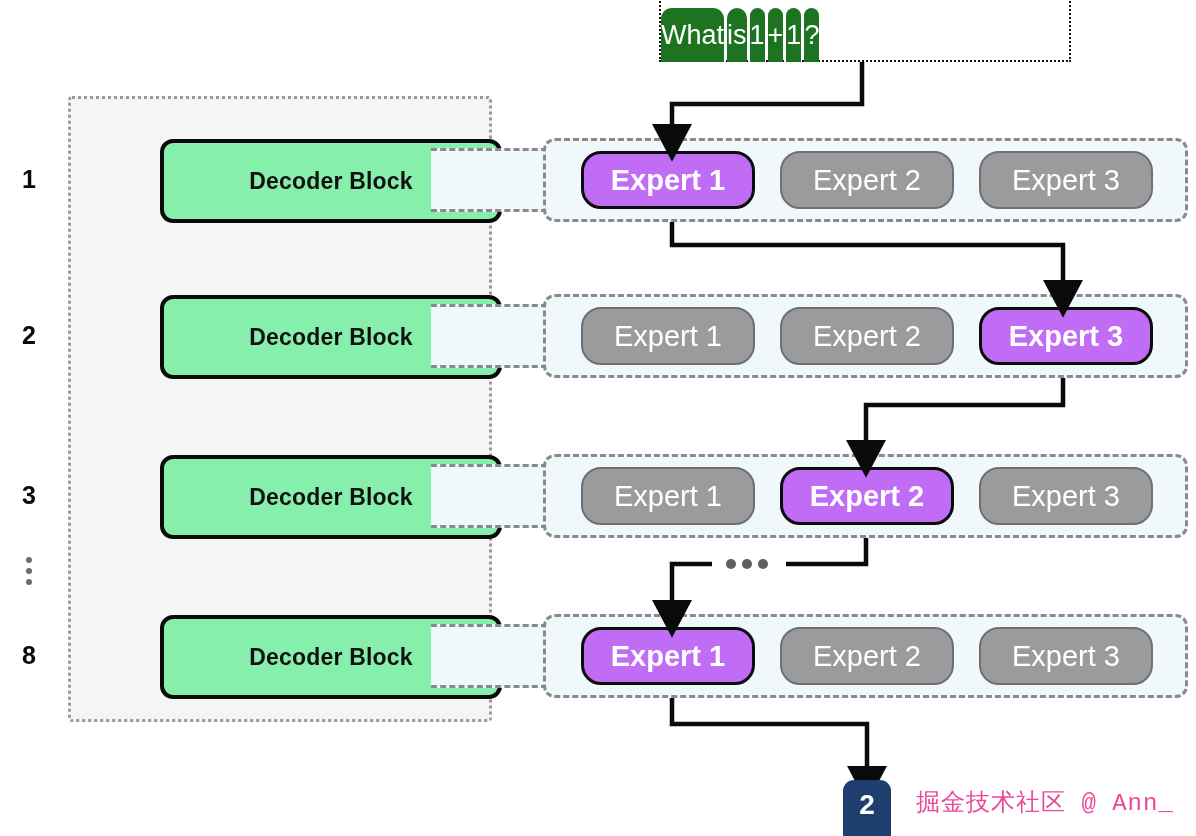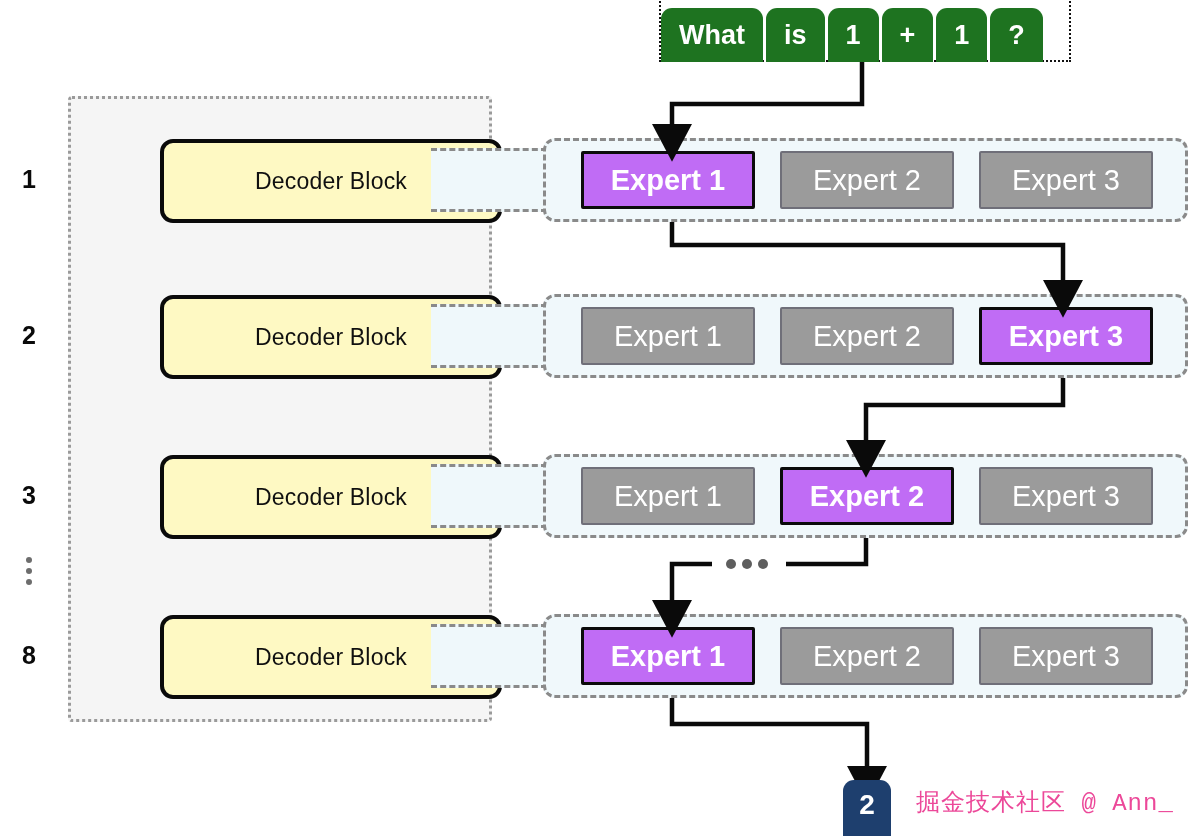--- a/index.html
+++ b/index.html
@@ -37,26 +37,26 @@
     top: 8px;
     height: 54px;
     display: flex;
     gap: 3px;
     align-items: stretch;
   }
   .token {
     background: #1e7320;
     color: #ffffff;
     font-size: 27px;
-    font-weight: bold;
+    font-weight: normal;
     border-radius: 11px 11px 0 0;
     display: flex;
     align-items: center;
     justify-content: center;
-    padding: 0 18px;
+    padding: 0 0;
     box-sizing: border-box;
     line-height: 1;
     letter-spacing: 0px;
   }
 
   
   #decoder-container {
     position: absolute;
     left: 68px;
     top: 96px;
@@ -65,30 +65,30 @@
     background: #f5f5f5;
     border: 3px dotted #9a9a9a;
     border-radius: 4px;
     box-sizing: border-box;
   }
   .decoder-block {
     position: absolute;
     left: 89px;
     width: 342px;
     height: 84px;
-    background: #fef9c3;
+    background: #86efac;
     border: 4px solid #0a0a0a;
     border-radius: 13px;
     box-sizing: border-box;
     display: flex;
     align-items: center;
     justify-content: center;
     color: #101010;
     font-size: 23px;
-    font-weight: normal;
+    font-weight: bold;
     letter-spacing: 0.2px;
   }
   .layer-label {
     position: absolute;
     left: 0px;
     width: 58px;
     text-align: center;
     color: #0a0a0a;
     font-size: 25px;
     font-weight: bold;
@@ -132,21 +132,21 @@
     border-radius: 12px;
     box-sizing: border-box;
     display: flex;
     align-items: center;
     padding-left: 35px;
     gap: 25px;
   }
   .expert {
     width: 174px;
     height: 58px;
-    border-radius: 2px;
+    border-radius: 20px;
     box-sizing: border-box;
     display: flex;
     align-items: center;
     justify-content: center;
     font-size: 29px;
     color: #ffffff;
     line-height: 1;
   }
   .expert.inactive {
     background: #9b9b9b;

